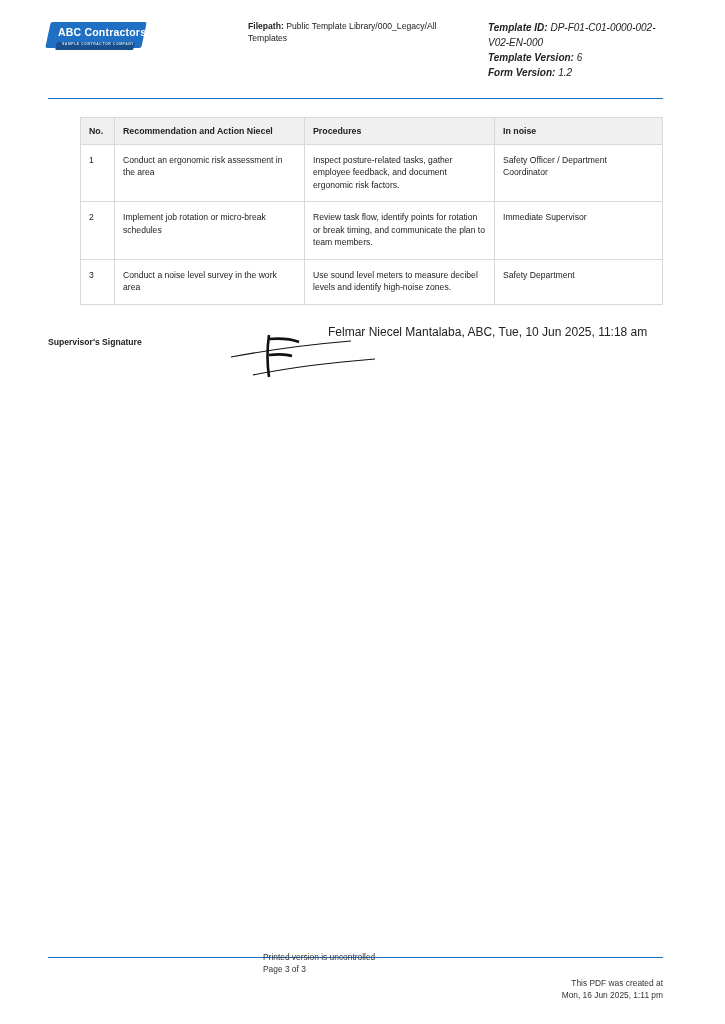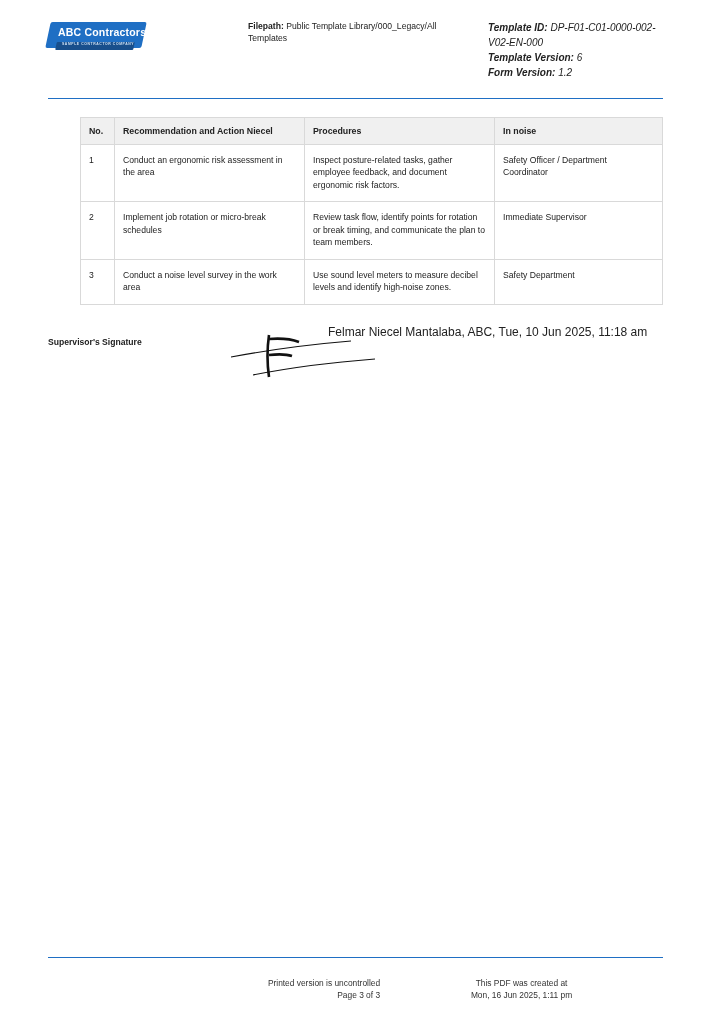--- a/index.html
+++ b/index.html
@@ -181,27 +181,28 @@
     left: 48px;
     right: 48px;
     bottom: 22px;
     display: flex;
     font-size: 8.4px;
     color: #333333;
     line-height: 1.5;
   }
   .footer-center {
     flex: 0 0 54%;
-    text-align: right;
+    text-align: left;
     padding-left: 215px;
     box-sizing: border-box;
   }
   .footer-right {
     flex: 1;
-    text-align: center;
+    text-align: right;
+    margin-top: 26px;
   }
 </style>
 </head>
 <body>
 
 <div class="page">
 
   <div class="header">
 
     <div class="logo-col">

